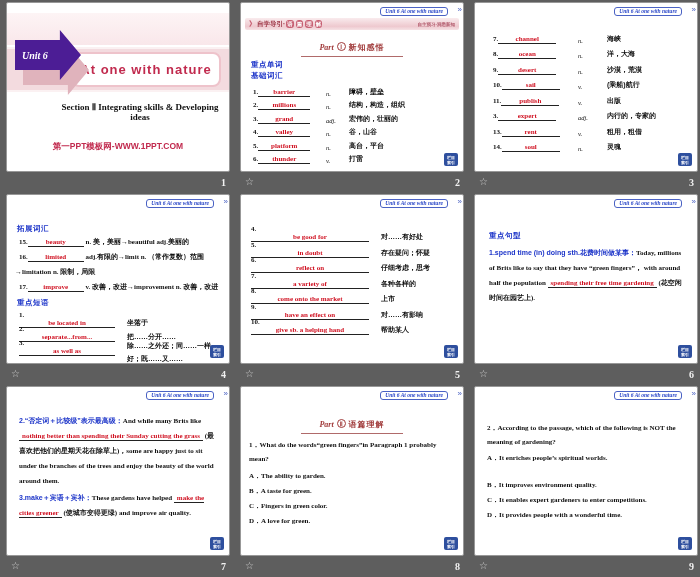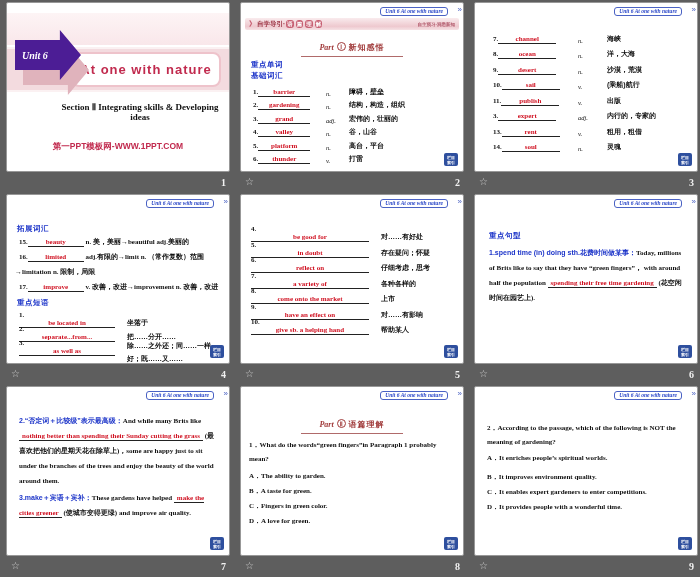--- a/index.html
+++ b/index.html
@@ -182,21 +182,21 @@
       </div>
       <div class="bluehead" style="margin:3px 0 1px 10px;">重点单词</div>
       <div class="bluehead" style="margin:1px 0 2px 10px;">基础词汇</div>
 
       <div class="wrow">
         <span><span class="wnum">1.</span><span class="blank">barrier</span></span>
         <span class="pos">n.</span>
         <span class="mean">障碍，壁垒</span>
       </div>
       <div class="wrow">
-        <span><span class="wnum">2.</span><span class="blank">gardening</span></span>
+        <span><span class="wnum">2.</span><span class="blank">millions</span></span>
         <span class="pos">n.</span>
         <span class="mean">结构，构造，组织</span>
       </div>
       <div class="wrow">
         <span><span class="wnum">3.</span><span class="blank">grand</span></span>
         <span class="pos">adj.</span>
         <span class="mean">宏伟的，壮丽的</span>
       </div>
       <div class="wrow">
         <span><span class="wnum">4.</span><span class="blank">valley</span></span>
@@ -427,21 +427,21 @@
       <span class="star">☆</span>
       <span class="pagenum">8</span>
     </div>
   </div>
 
   <div class="cell">
     <div class="slide">
       <span class="tab-chev">»</span>
       <div class="tab">Unit 6  At one with nature</div>
       <div class="qtext" style="margin:34px 10px 0 12px;">2．According to the passage, which of the following is NOT the meaning of gardening?</div>
-      <div class="opt" style="margin:2px 10px 4px 12px;">A．It enriches people’s spiritual worlds.</div>
+      <div class="opt" style="margin:2px 10px 12px 12px;">A．It enriches people’s spiritual worlds.</div>
       <div class="opt" style="margin:0 10px 0 12px;">B．It improves environment quality.</div>
       <div class="opt" style="margin:0 10px 0 12px;">C．It enables expert gardeners to enter competitions.</div>
       <div class="opt" style="margin:0 10px 0 12px;">D．It provides people with a wonderful time.</div>
       <div class="badge">
         <div>栏目</div>
         <div>索引</div>
       </div>
     </div>
     <div class="strip">
       <span class="star">☆</span>

